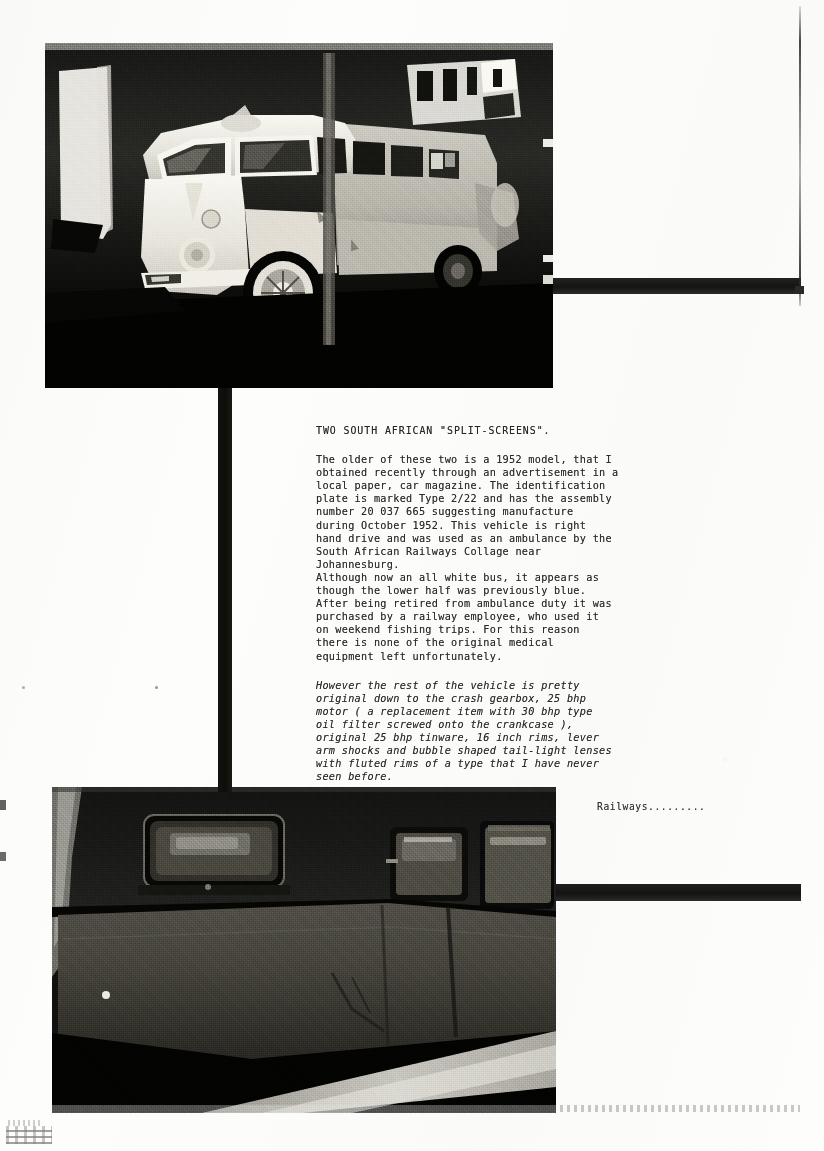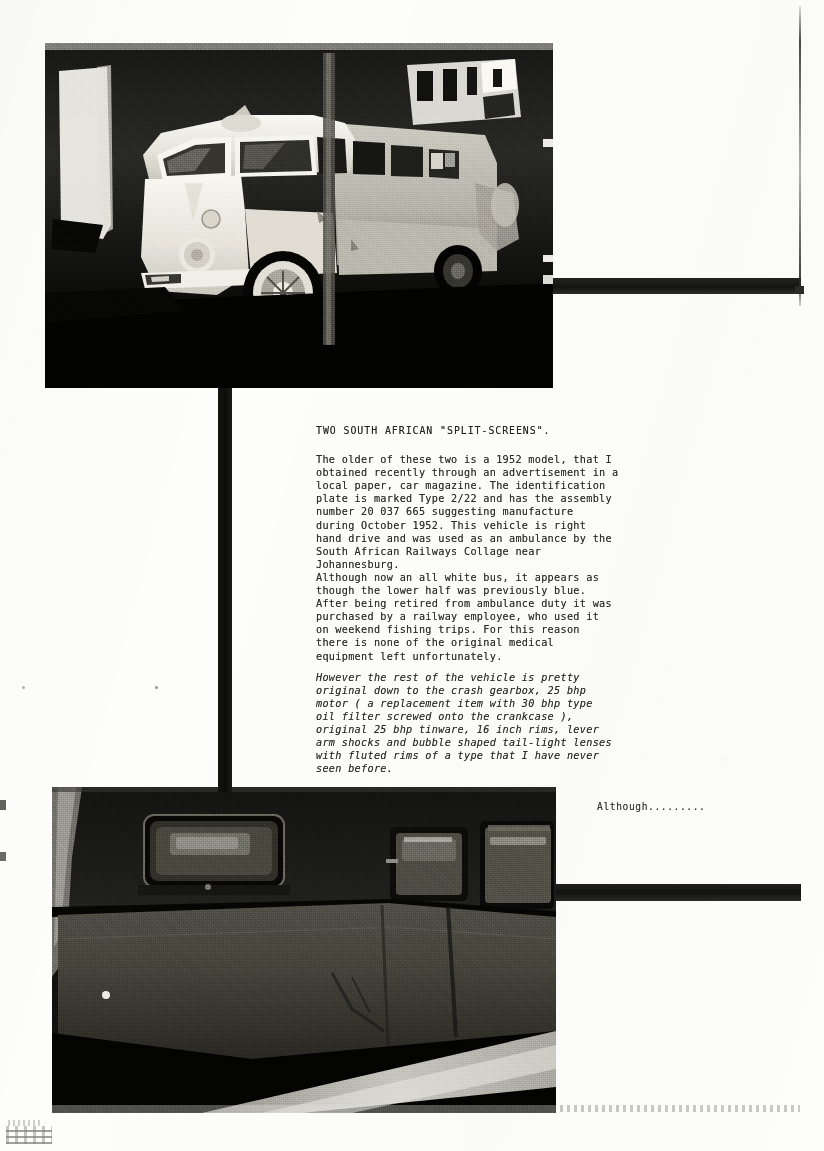--- a/index.html
+++ b/index.html
@@ -100,21 +100,21 @@
     white-space:pre-wrap;
     margin:0;
     text-shadow:0 0 .55px rgba(0,0,0,.45);
   }
   #article-heading{
     font-size:9.9px;
     letter-spacing:.95px;
     margin-bottom:16px;
     color:#262624;
   }
-  .para{margin-bottom:8px;}
+  .para{margin-bottom:16px;}
   .para:last-child{margin-bottom:0;font-style:italic;}
 
   #continued-note{
     position:absolute;left:597px;top:801px;
     font-family:"DejaVu Sans Mono","Liberation Mono",monospace;
     font-size:9.6px;letter-spacing:.6px;color:#33332f;
     text-shadow:0 0 .5px rgba(0,0,0,.4);
   }
 </style>
 </head>
@@ -350,15 +350,15 @@
     <div class="tw para">However the rest of the vehicle is pretty
 original down to the crash gearbox, 25 bhp
 motor ( a replacement item with 30 bhp type
 oil filter screwed onto the crankcase ),
 original 25 bhp tinware, 16 inch rims, lever
 arm shocks and bubble shaped tail-light lenses
 with fluted rims of a type that I have never
 seen before.</div>
   </div>
 
-  <div id="continued-note">Although.........</div>
+  <div id="continued-note">Railways.........</div>
 
 </div>
 
 </body></html>

